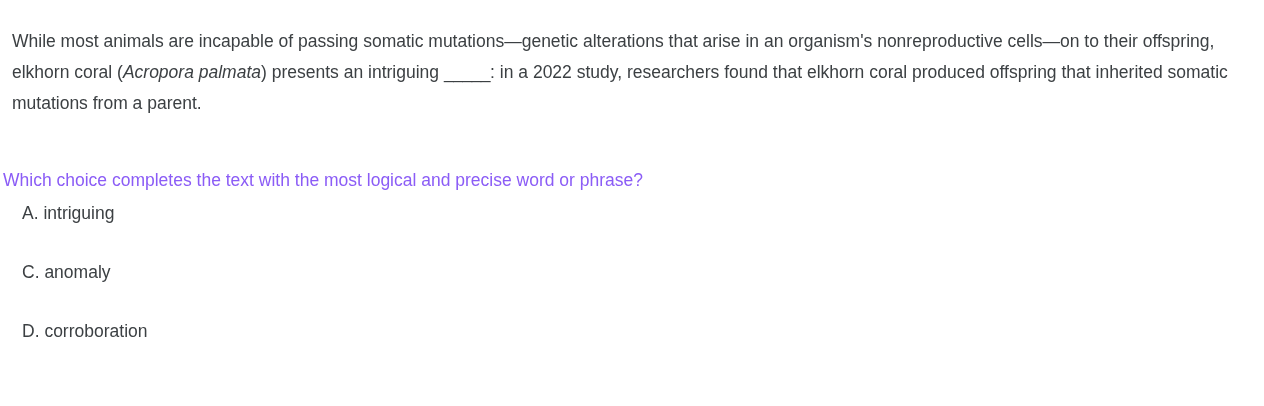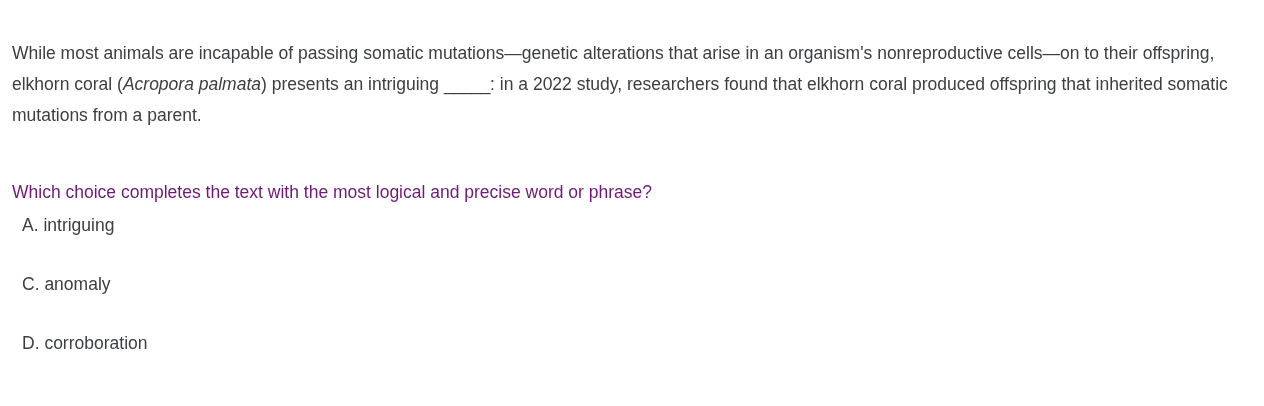--- a/index.html
+++ b/index.html
@@ -15,21 +15,20 @@
     -webkit-font-smoothing: antialiased;
     overflow: hidden;
   }
 
   .question-view {
     position: relative;
     width: 1264px;
     height: 292px;
     padding: 1px;
     box-sizing: border-box;
-    margin-top: 12px;
   }
 
   .passage {
     position: absolute;
     left: 12px;
     top: 8px;
     width: 1248px;
     font-size: 17.5px;
     line-height: 31px;
     letter-spacing: 0.0px;
@@ -41,26 +40,26 @@
     font-style: italic;
   }
 
   .blank {
     font-style: normal;
     letter-spacing: -0.5px;
   }
 
   .prompt {
     position: absolute;
-    left: 12px;
+    left: 3px;
     top: 149px;
     width: 1200px;
     font-size: 17.5px;
     line-height: 26px;
-    color: #701a75;
+    color: #8b5cf6;
   }
 
   .choices {
     position: absolute;
     left: 22px;
     top: 200px;
     width: 600px;
     margin: 0;
     padding: 0;
     list-style: none;

